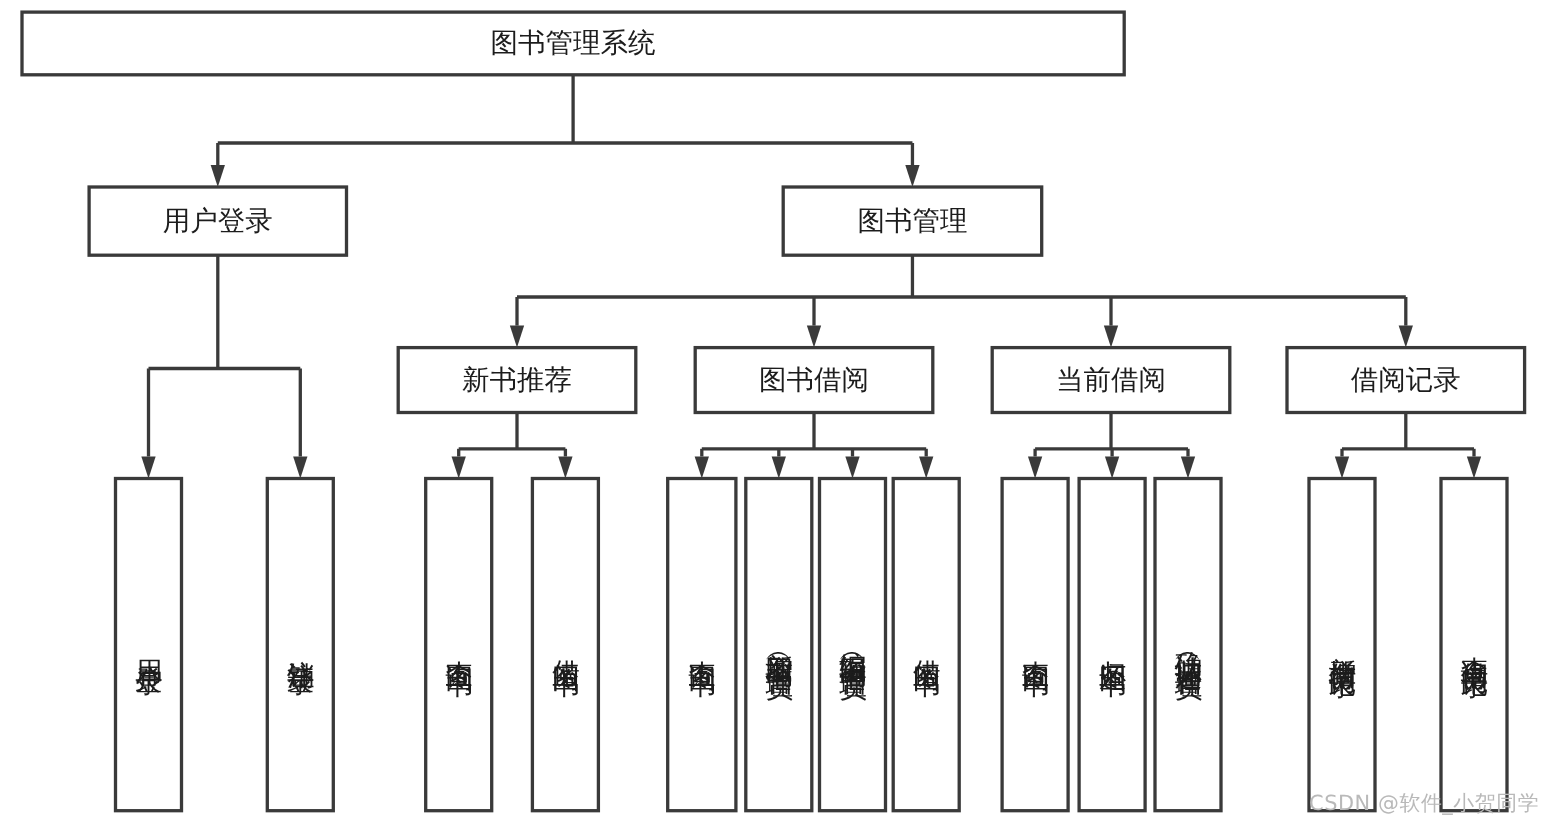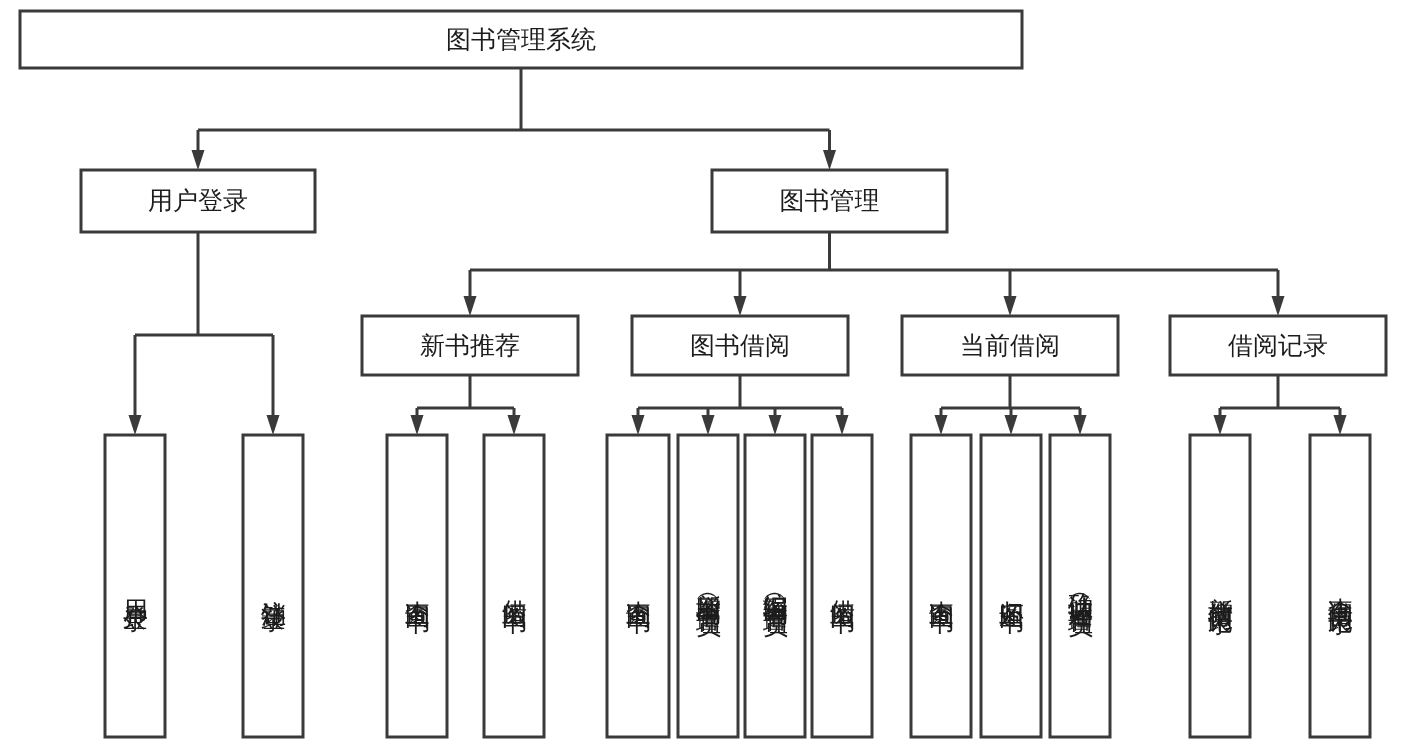--- a/index.html
+++ b/index.html
@@ -204,13 +204,14 @@
       <div class="vlabel" style="left: 607px; top: 435px; width: 62px; height: 302px; font-size: 25px;">查询图书</div>
       <div class="vlabel" style="left: 678px; top: 435px; width: 60px; height: 302px; font-size: 25px;">新增图书（管理员）</div>
       <div class="vlabel" style="left: 745px; top: 435px; width: 60px; height: 302px; font-size: 25px;">编辑图书（管理员）</div>
       <div class="vlabel" style="left: 812px; top: 435px; width: 60px; height: 302px; font-size: 25px;">借阅图书</div>
       <div class="vlabel" style="left: 911px; top: 435px; width: 60px; height: 302px; font-size: 25px;">查询图书</div>
       <div class="vlabel" style="left: 981px; top: 435px; width: 60px; height: 302px; font-size: 25px;">归还图书</div>
       <div class="vlabel" style="left: 1050px; top: 435px; width: 60px; height: 302px; font-size: 25px;">确认归还（管理员）</div>
       <div class="vlabel" style="left: 1190px; top: 435px; width: 60px; height: 302px; font-size: 25px;">新增借阅记录</div>
       <div class="vlabel" style="left: 1310px; top: 435px; width: 60px; height: 302px; font-size: 25px;">查询借阅记录</div>
     </div>
+  <div class="watermark" id="watermark" style="left: 1190px; top: 717px;">CSDN @软件_小贺同学</div>
 </div>
 
 </body></html>

